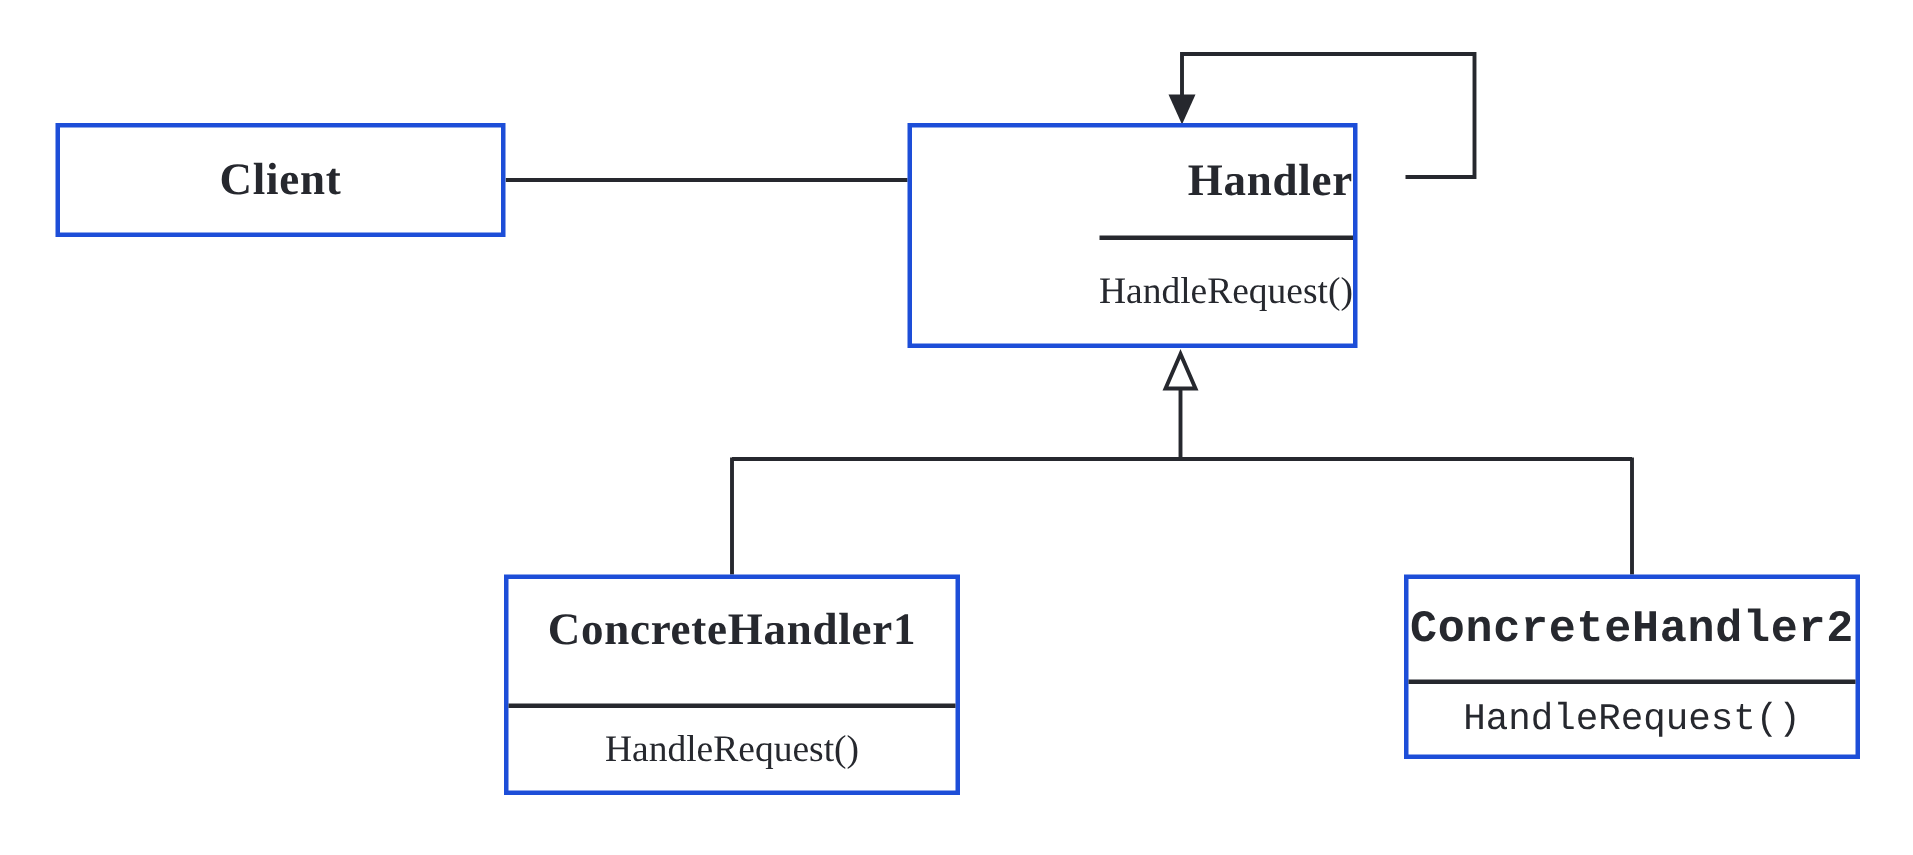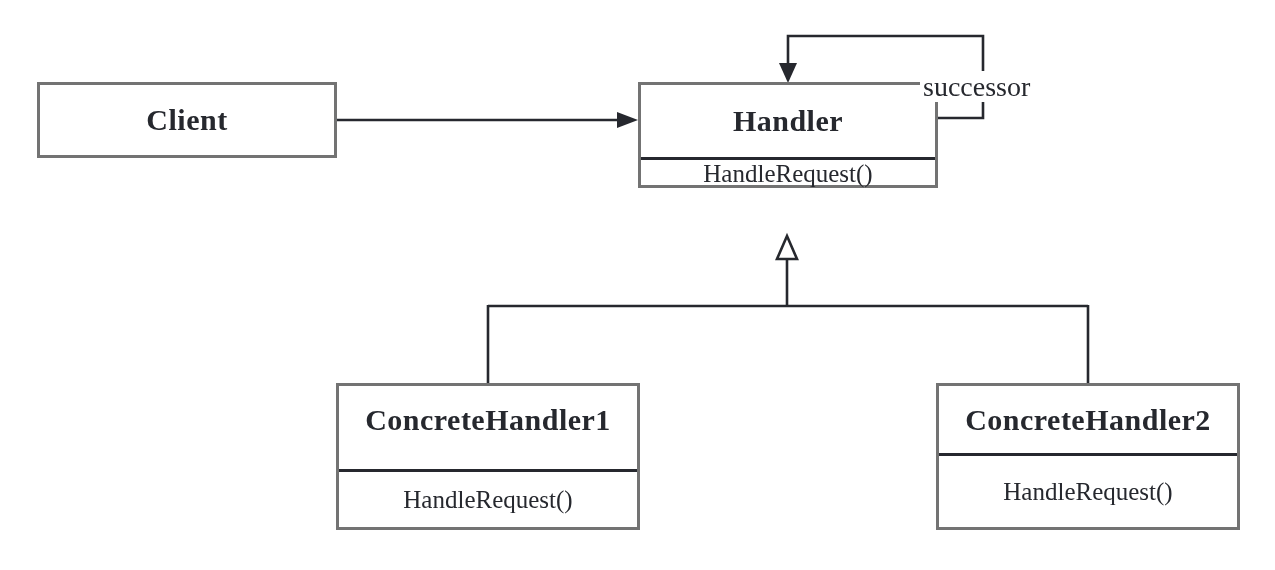--- a/index.html
+++ b/index.html
@@ -14,21 +14,21 @@
   }
   .connector-layer {
     position: absolute;
     left: 0; top: 0;
     width: 1275px; height: 570px;
     z-index: 1;
   }
   .class-box {
     position: absolute;
     z-index: 2;
-    border: 3px solid #737373;
+    border: 3px solid #1d4ed8;
     background: #ffffff;
     box-sizing: border-box;
     display: flex;
     flex-direction: column;
   }
   .class-name {
     flex: 0 0 auto;
     display: flex;
     align-items: center;
     justify-content: center;
@@ -41,25 +41,25 @@
     display: flex;
     align-items: center;
     justify-content: center;
     font-size: 25px;
     border-top: 3px solid #26282e;
   }
   
   .box-client  { left: 37px;  top: 82px;  width: 300px; height: 76px; }
   .box-client .class-name { height: 100%; }
   
-  .box-handler { left: 638px; top: 82px;  width: 300px; height: 106px; }
+  .box-handler { left: 605px; top: 82px;  width: 300px; height: 150px; align-items: flex-end; }
   .box-handler .class-name { height: 72px; }
   
   .box-concrete1 { left: 336px; top: 383px; width: 304px; height: 147px; gap: 16px; }
-  .box-concrete2 { left: 936px; top: 383px; width: 304px; height: 147px; }
+  .box-concrete2 { left: 936px; top: 383px; width: 304px; height: 123px; font-family: Liberation Mono, monospace; }
   .box-concrete1 .class-name, .box-concrete2 .class-name { height: 67px; }
   .edge-label {
     position: absolute;
     z-index: 3;
     left: 920px;
     top: 71px;
     padding: 0 3px;
     background: #ffffff;
     font-size: 28px;
     line-height: 31px;
@@ -104,15 +104,14 @@
   <div class="class-box box-concrete1">
     <div class="class-name">ConcreteHandler1</div>
     <div class="class-method">HandleRequest()</div>
   </div>
 
   <div class="class-box box-concrete2">
     <div class="class-name">ConcreteHandler2</div>
     <div class="class-method">HandleRequest()</div>
   </div>
 
-  <div class="edge-label">successor</div>
 
 </div>
 
 </body></html>

